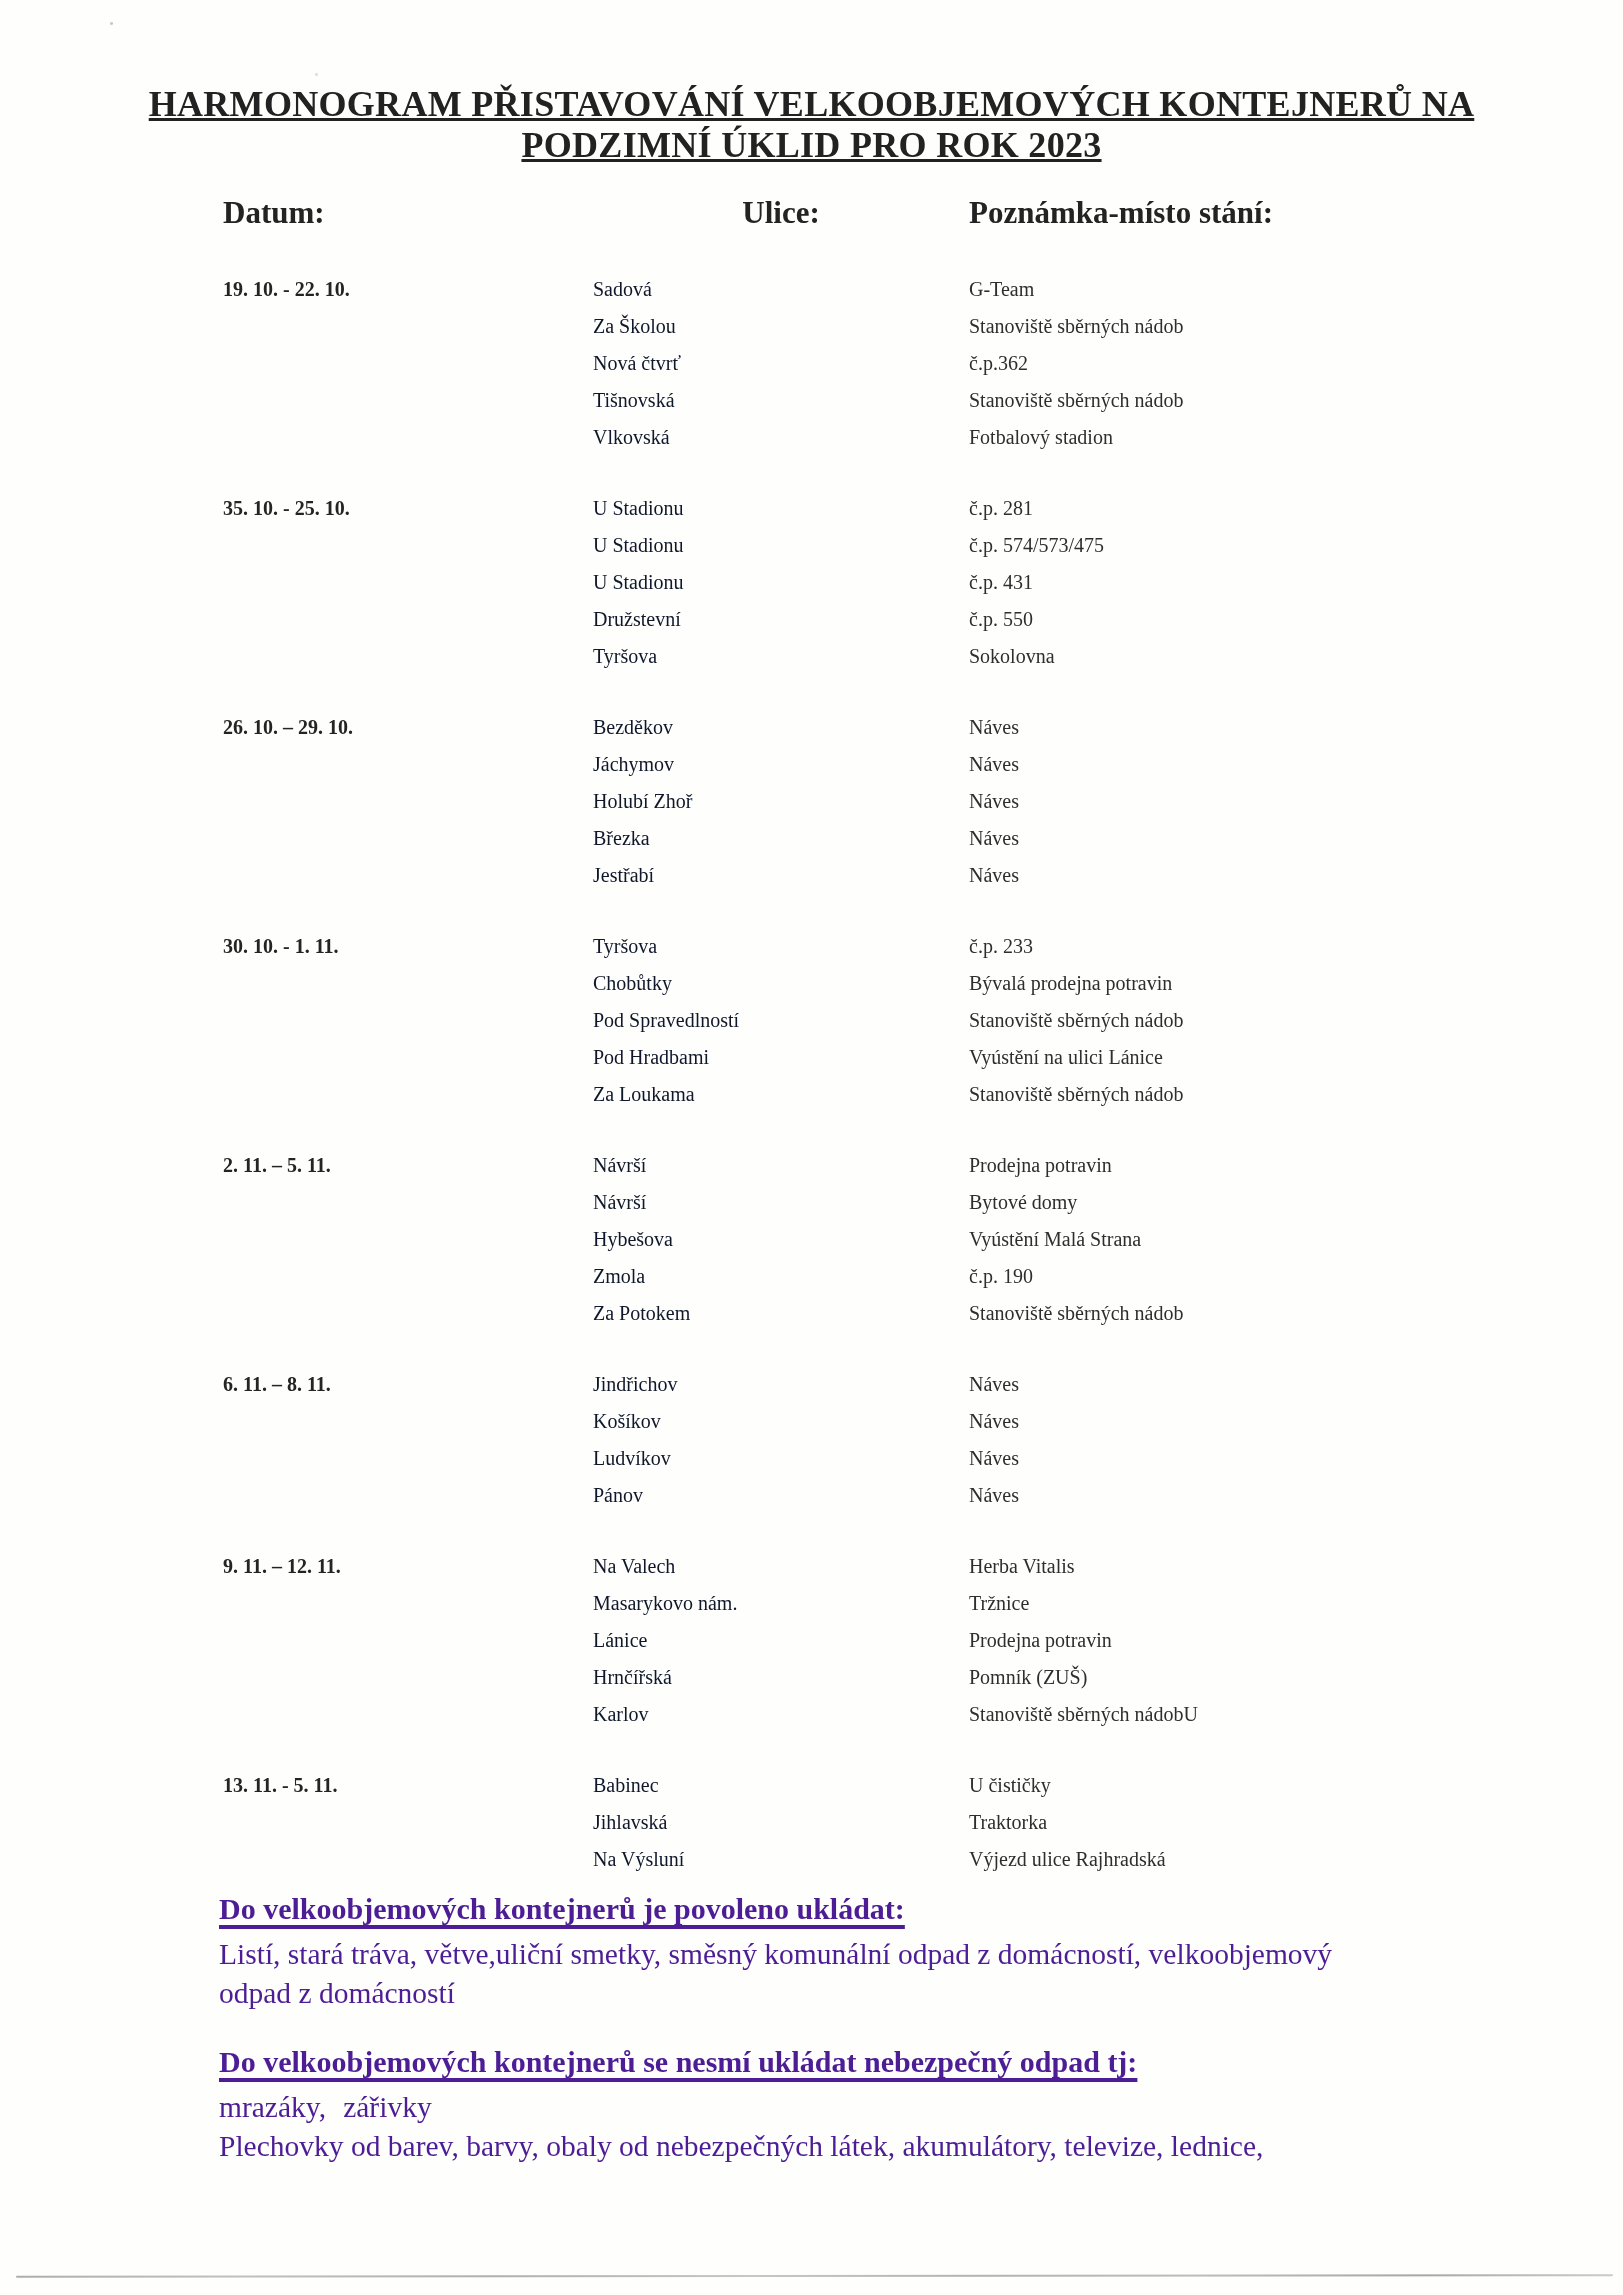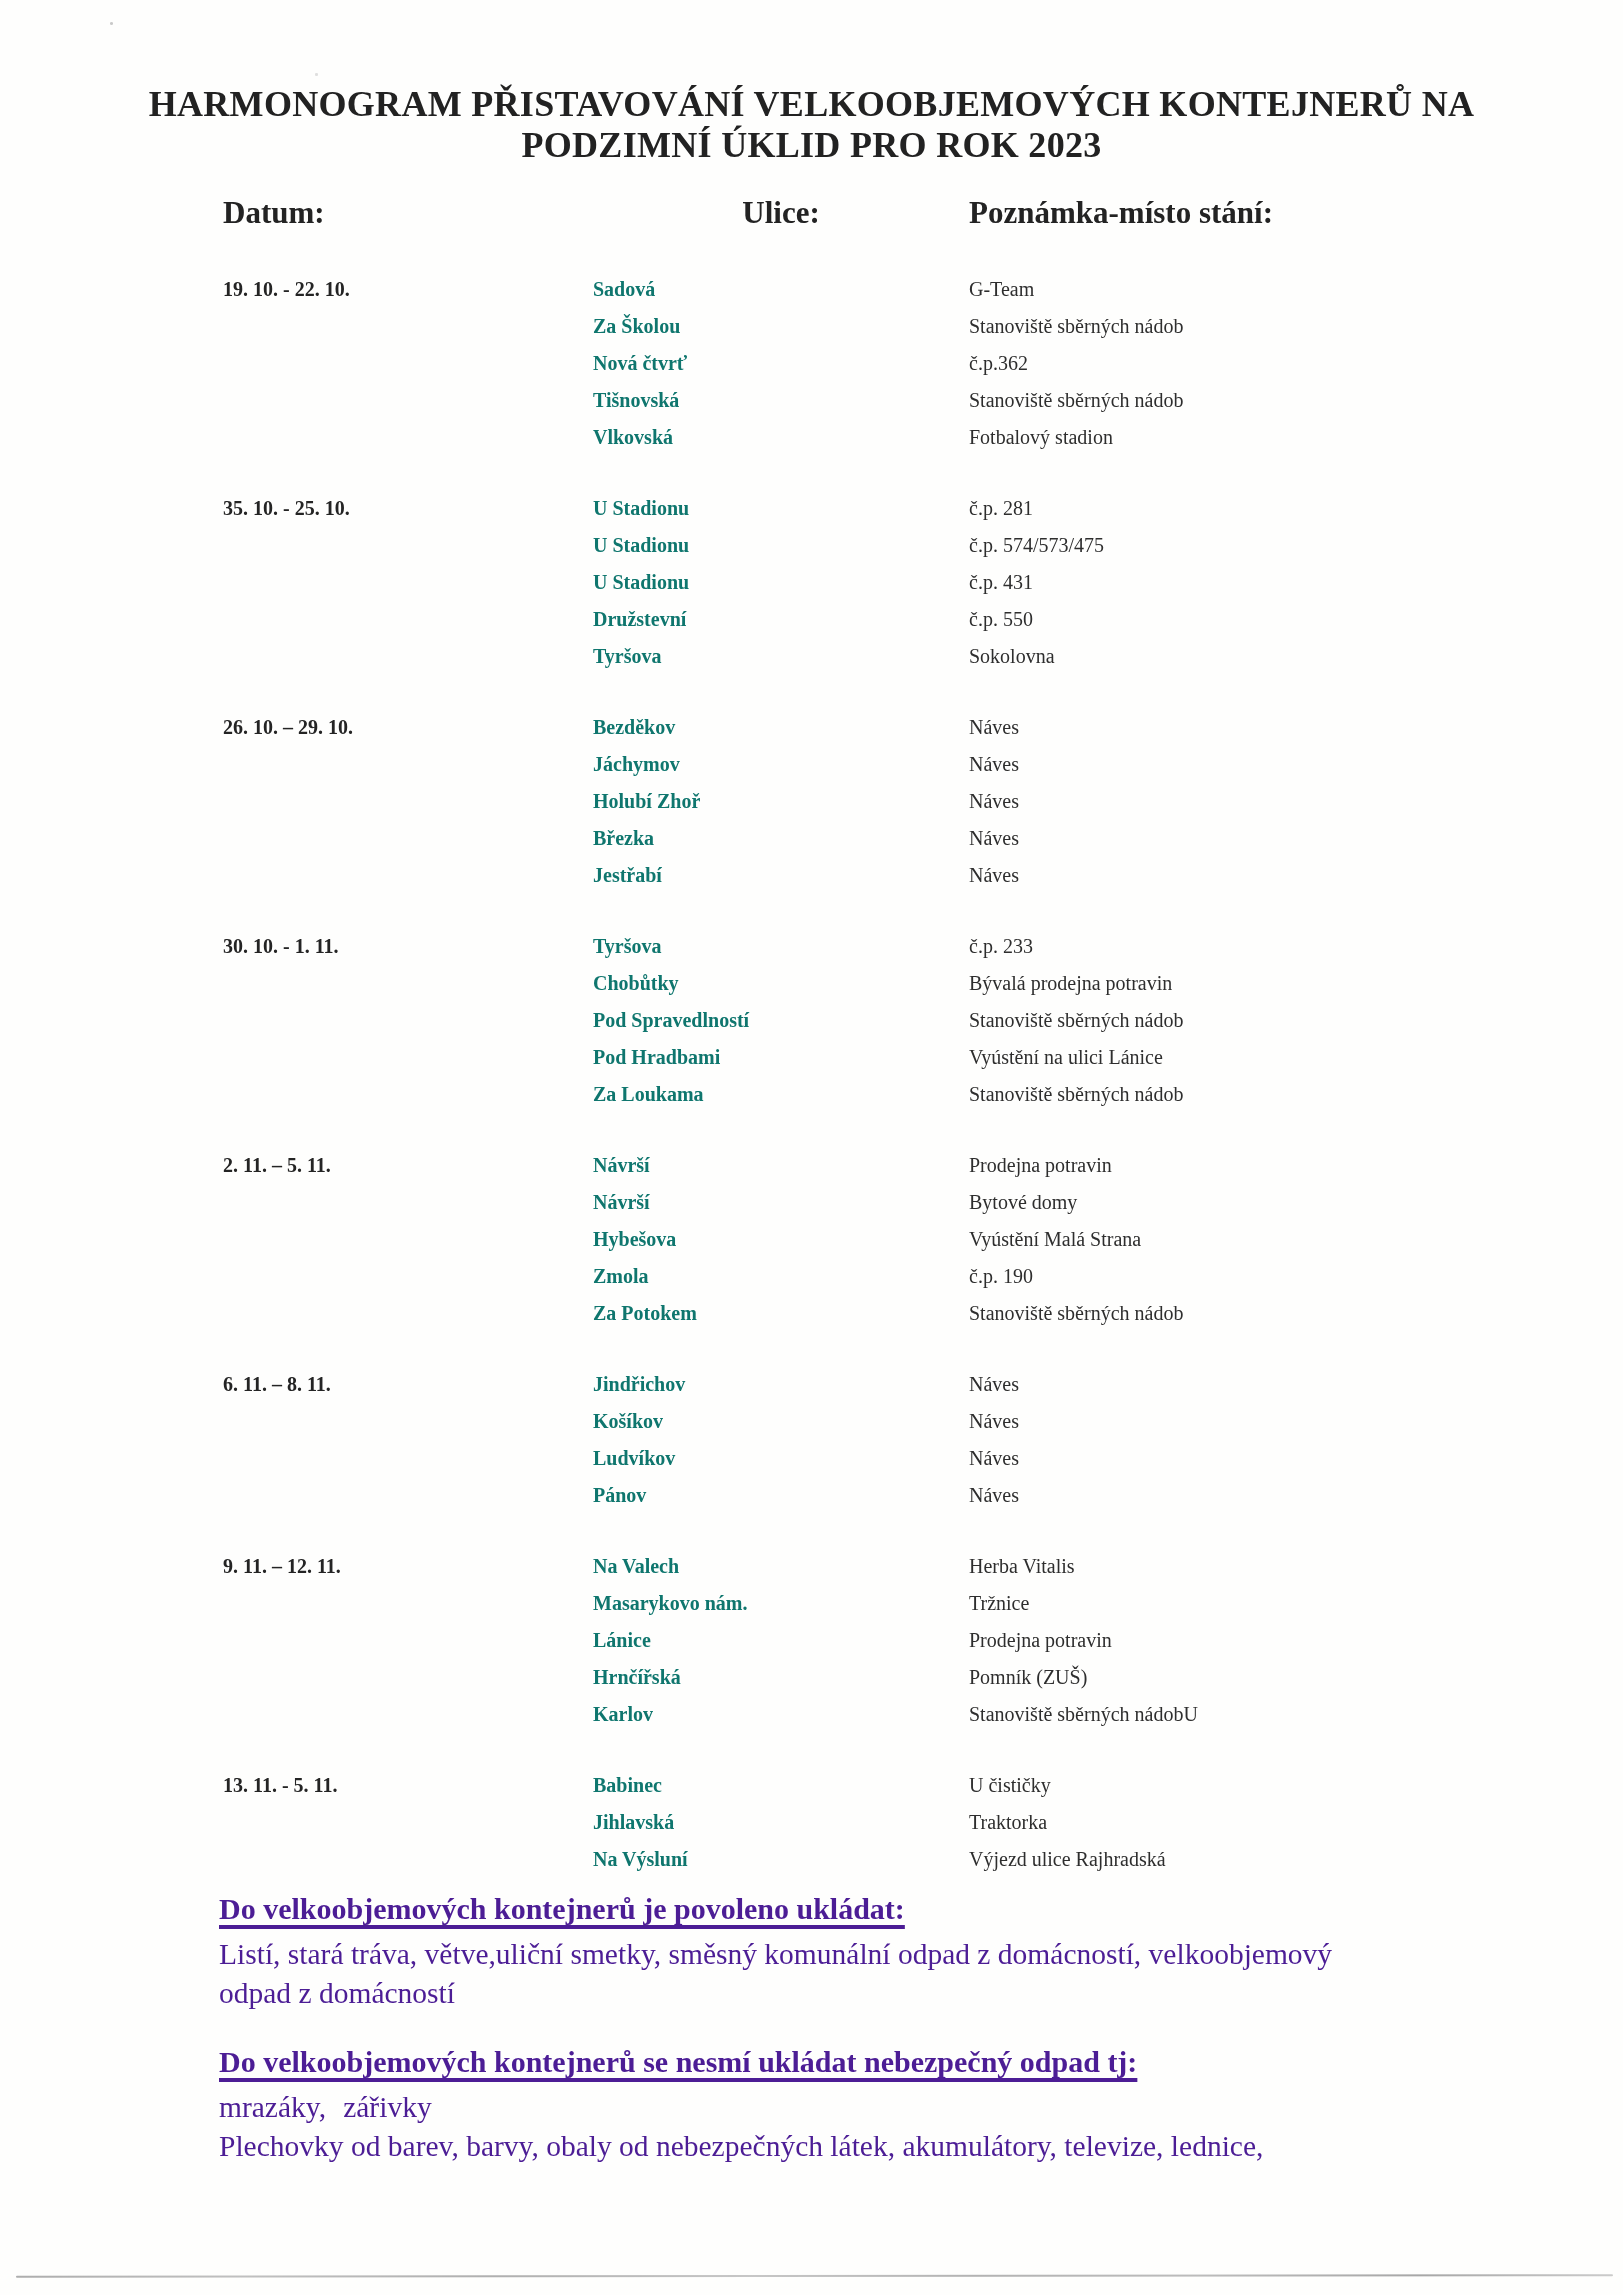--- a/index.html
+++ b/index.html
@@ -21,20 +21,21 @@
     position: absolute;
     top: 84px;
     left: 0;
     width: 1623px;
     text-align: center;
     font-weight: bold;
     font-size: 36px;
     line-height: 41px;
     color: #222222;
     letter-spacing: 0.3px;
+    text-decoration: underline;
   }
   
   .col-headers {
     position: absolute;
     top: 195px;
     left: 223px;
     right: 26px;
     display: flex;
     font-weight: bold;
     font-size: 31px;
@@ -61,22 +62,21 @@
     width: 370px;
     flex: 0 0 370px;
     font-weight: bold;
     color: #242424;
   }
   .block .rows { flex: 1; }
   .block .row { display: flex; }
   .block .street {
     width: 376px;
     flex: 0 0 376px;
-    color: #0f766e;
-    font-weight: bold;
+    color: #0f172a;
   }
   .block .note {
     flex: 1;
     color: #2e2e2e;
   }
   
   .note-section {
     position: absolute;
     left: 219px;
     width: 1198px;

